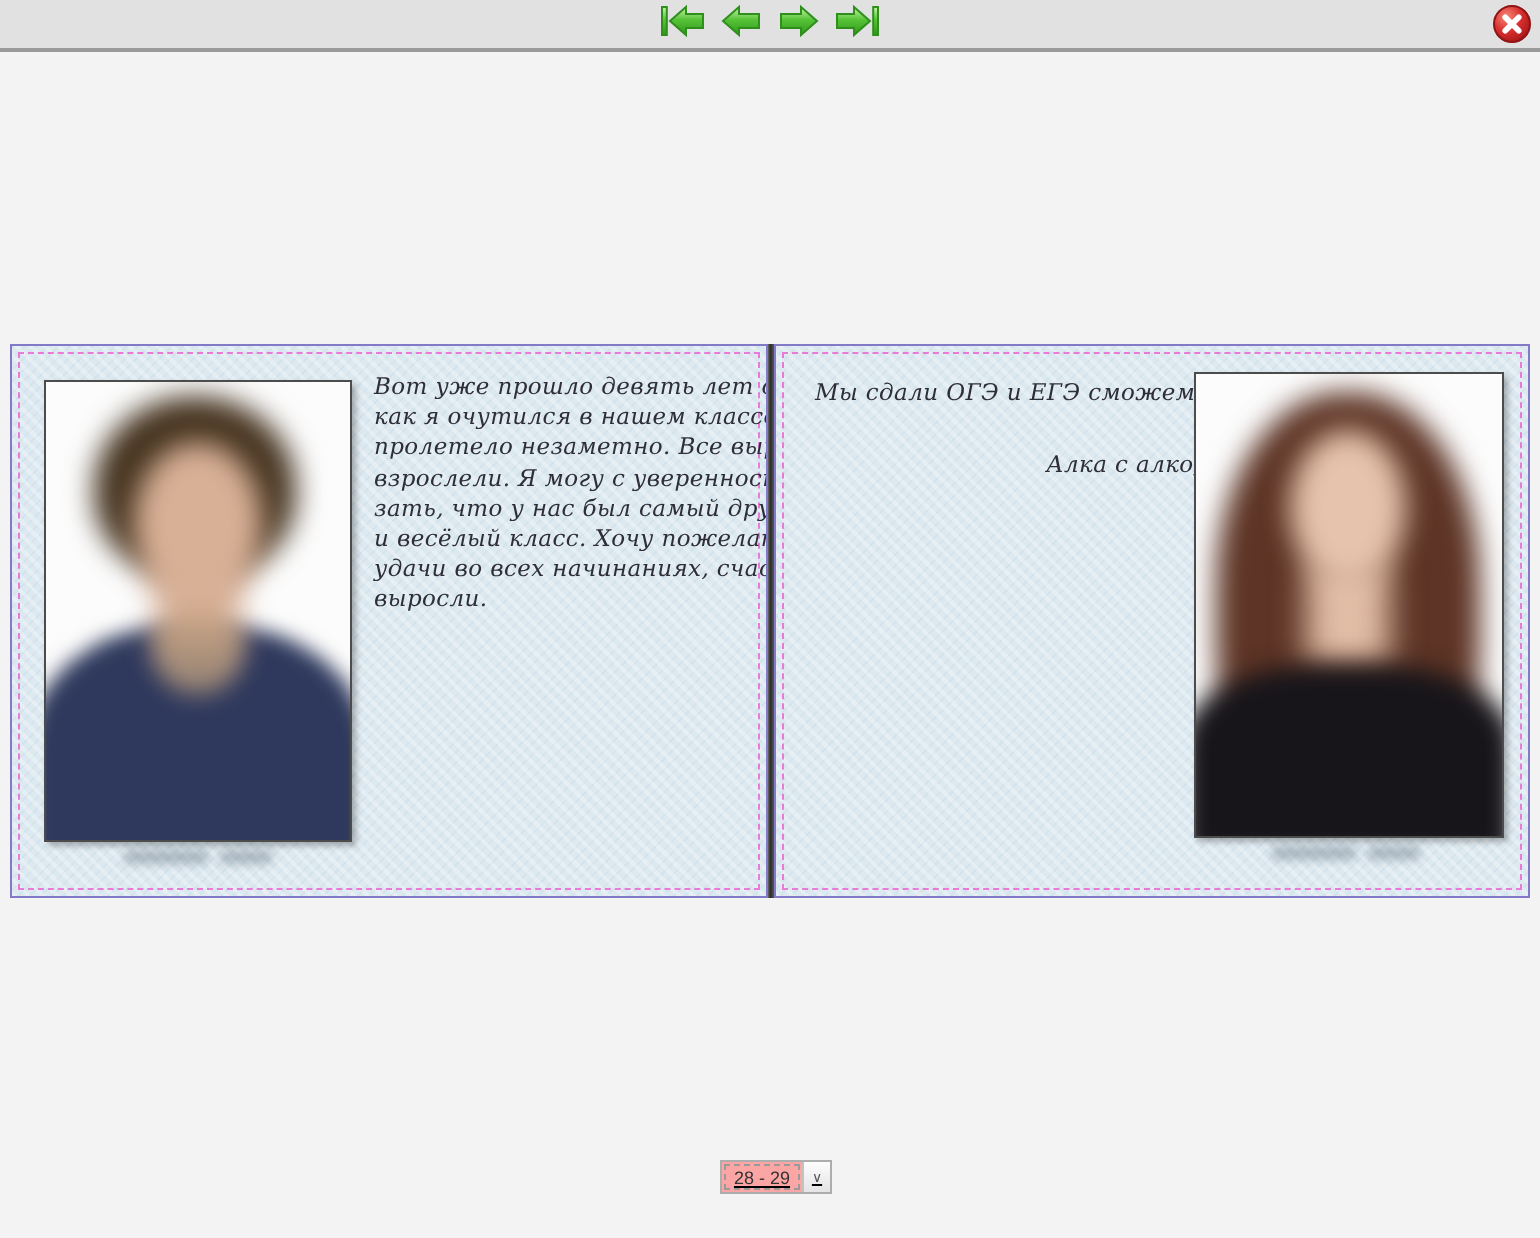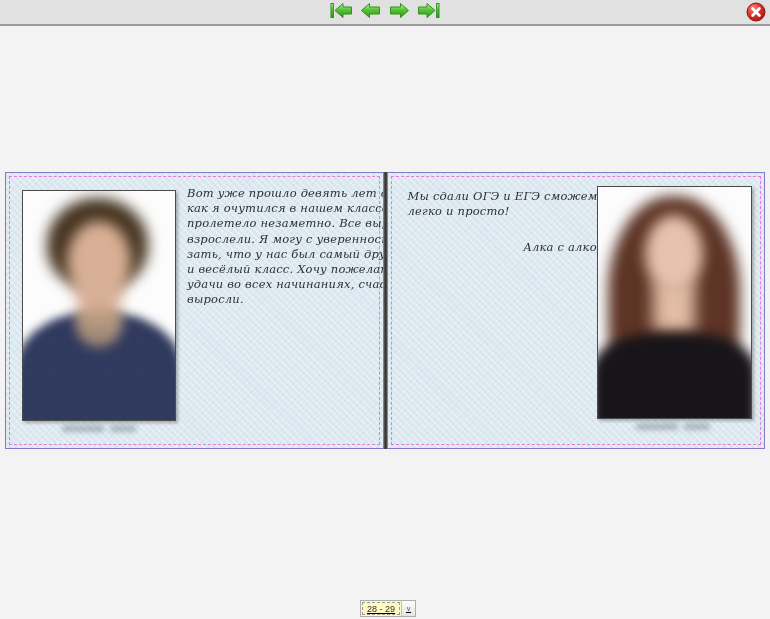--- a/index.html
+++ b/index.html
@@ -55,22 +55,22 @@
 
   
   .hand{position:absolute;font-family:"DejaVu Serif",serif;font-style:italic;
         font-size:11.5px;line-height:15.2px;color:#2e2e38;letter-spacing:.2px;}
   #text-left{left:181px;top:13px;width:200px;}
   #text-right{left:20px;top:16px;width:198px;}
   .hand div{white-space:nowrap;}
   .signature{margin-top:21px;text-align:right;padding-right:4px;}
 
   
-  #page-select{position:absolute;left:360px;top:600px;height:15px;display:flex;align-items:stretch;
-               border:1px solid #adadad;background:#fef9c3;cursor:pointer;text-decoration:underline;}
+  #page-select{position:absolute;left:360px;top:580px;height:15px;display:flex;align-items:stretch;
+               border:1px solid #adadad;background:#fca5a5;cursor:pointer;text-decoration:underline;}
   #page-select .value{width:36px;font-size:9px;color:#333;display:flex;align-items:center;
                       justify-content:center;border:1px dashed #9a9a9a;margin:1px;}
   #page-select .arrow{width:13px;background:linear-gradient(#fdfdfd,#e4e4e4);border-left:1px solid #c2c2c2;
                       display:flex;align-items:center;justify-content:center;font-size:7px;color:#555;}
 </style>
 </head>
 <body>
 
 <div id="app">
 
@@ -182,21 +182,20 @@
       </div>
     </div>
 
     <div id="seam"></div>
 
     <div class="page">
       <div class="page-dash"></div>
 
       <div class="hand" id="text-right">
         <div>Мы сдали ОГЭ и ЕГЭ сможем!! Все</div>
-        <div>легко и просто!</div>
         <div class="signature">Алка с алко)</div>
       </div>
 
       <div class="photo" id="photo-right" title="portrait of young woman with long auburn hair, face blurred">
         <div class="w-hair"></div>
         <div class="w-neck"></div>
         <div class="w-face"></div>
         <div class="w-top"></div>
       </div>
 

